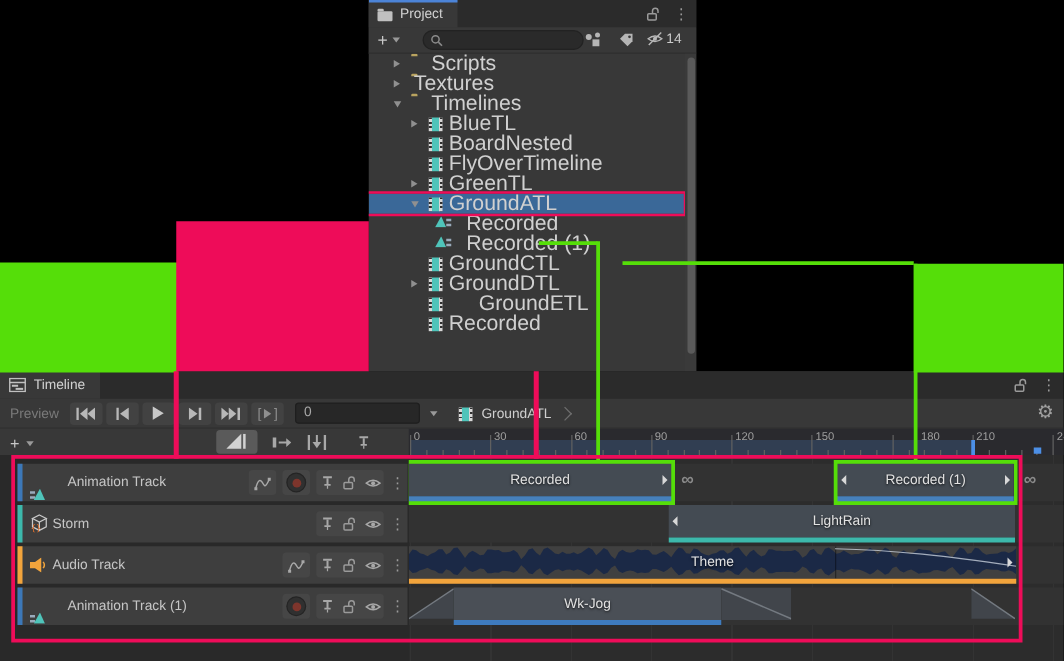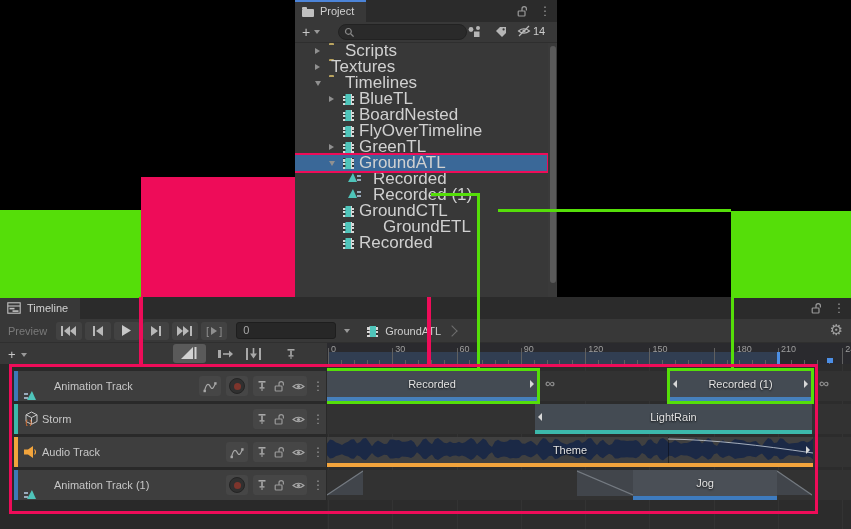--- a/index.html
+++ b/index.html
@@ -176,20 +176,25 @@
           <span class="abs" style="left: 64px;">GroundATL</span>
           <span class="ghost-outline"></span>
         </div>
         <div class="trow"><span class="abs icon-anim" style="left: 62px; top: 2px;"></span><span class="abs" style="left: 78px;">Recorded</span></div>
         <div class="trow"><span class="abs icon-anim" style="left: 62px; top: 2px;"></span><span class="abs" style="left: 78px;">Recorded (1)</span></div>
         <div class="trow">
           <span class="abs icon-timeline" style="left: 48px; top: 2px;"></span>
           <span class="abs" style="left: 64px;">GroundCTL</span>
         </div>
         <div class="trow">
+          <span class="abs tri-r" style="left: 34px; top: 4.5px;"></span>
+          <span class="abs icon-timeline" style="left: 48px; top: 2px;"></span>
+          <span class="abs" style="left: 64px;">GroundDTL</span>
+        </div>
+        <div class="trow">
           <span class="abs icon-timeline" style="left: 48px; top: 2px;"></span>
           <span class="abs" style="left: 76px; margin-left: 12px;">GroundETL</span>
         </div>
         <div class="trow">
           <span class="abs icon-timeline" style="left: 48px; top: 2px;"></span>
           <span class="abs" style="left: 64px;">Recorded</span>
         </div>
       </div>
     <div id="proj-scroll" class="abs">
       <div id="proj-thumb" class="abs"></div>
@@ -559,31 +564,31 @@
           <div class="strip" style="background: rgb(242, 164, 60);"></div>
           <span class="arrow-r"></span>
         </div>
         <div class="crow" style="top: 106px;"></div>
         <div class="seg" style="left: 0px; top: 106px; width: 36px; height: 26px;">
           <svg width="36" height="26" viewBox="0 0 36 26">
             <polygon points="0,25 36,1 36,25" fill="#41454b"></polygon>
             <line x1="0" y1="25" x2="36" y2="1" stroke="#747a81" stroke-width="1.2"></line>
           </svg>
         </div>
+        <div class="clip" style="left: 36px; top: 106px; width: 214px;">
+          <div class="body" style="background: rgb(74, 79, 86);">
+            <span class="clabel">Wk-Jog</span>
+          </div>
+          <div class="strip" style="background: rgb(62, 123, 190);"></div>
+        </div>
         <div class="seg" style="left: 250px; top: 106px; width: 56px; height: 26px;">
           <svg width="56" height="26" viewBox="0 0 56 26">
             <rect x="0" y="0" width="56" height="26" fill="#41454b"></rect>
             <line x1="0" y1="1" x2="56" y2="25" stroke="#747a81" stroke-width="1.2"></line>
           </svg>
-        </div>
-        <div class="clip" style="left: 306px; top: 106px; width: 144px;">
-          <div class="body" style="background: rgb(74, 79, 86);">
-            <span class="clabel">Jog</span>
-          </div>
-          <div class="strip" style="background: rgb(62, 123, 190);"></div>
         </div>
         <div class="seg" style="left: 450px; top: 106px; width: 35px; height: 26px;">
           <svg width="35" height="26" viewBox="0 0 35 26">
             <polygon points="0,1 35,25 0,25" fill="#41454b"></polygon>
             <line x1="0" y1="1" x2="35" y2="25" stroke="#747a81" stroke-width="1.2"></line>
           </svg>
         </div>
       </div>
   </div>
 

